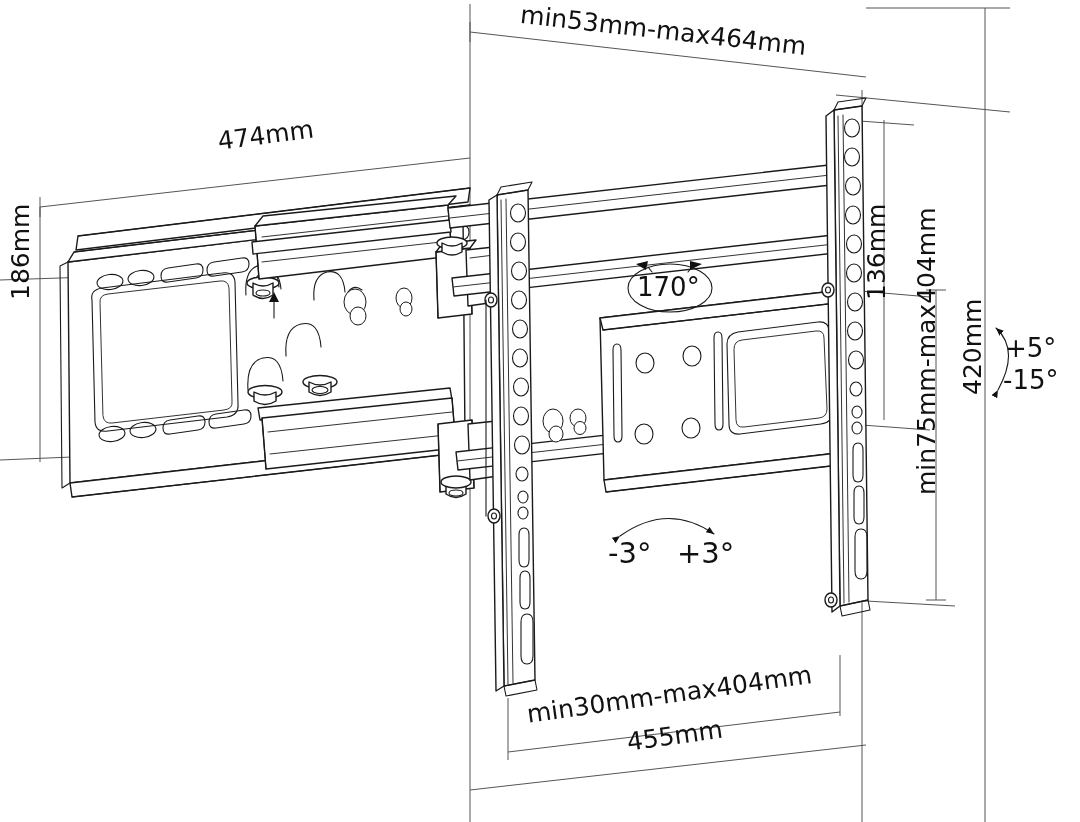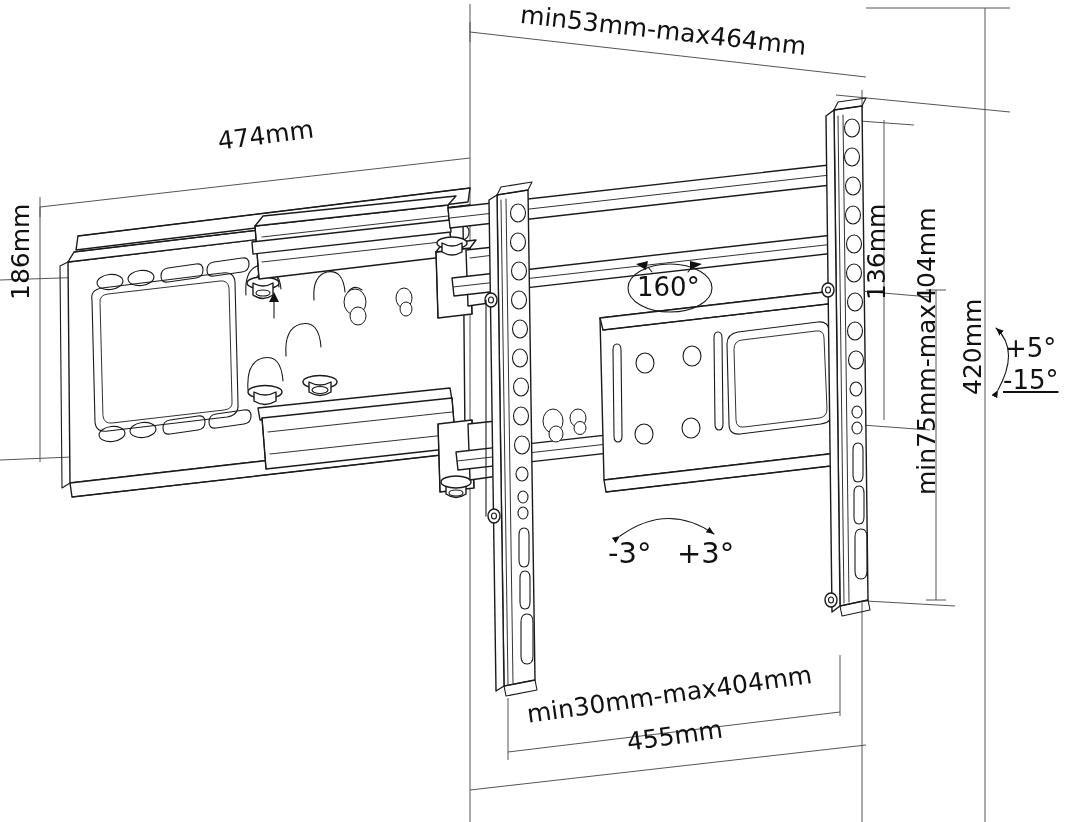--- a/index.html
+++ b/index.html
@@ -34,21 +34,21 @@
   .t-top     { font-size: 25px; left: 522px;  top: 0px;   transform: rotate(6.4deg); transform-origin: left top; }
   .t-474     { font-size: 25px; left: 216px;  top: 127px; transform: rotate(-7.5deg); transform-origin: left top; }
   .t-186     { font-size: 25px; left: 6px;    top: 300px; transform: rotate(-90deg); transform-origin: left top; }
   .t-136     { font-size: 25px; left: 862px;  top: 300px; transform: rotate(-90deg); transform-origin: left top; }
   .t-minmax  { font-size: 25px; left: 912px;  top: 495px; transform: rotate(-90deg); transform-origin: left top; }
   .t-420     { font-size: 25px; left: 958px;  top: 395px; transform: rotate(-90deg); transform-origin: left top; }
   .t-120     { font-size: 26px; left: 637px;  top: 272px; }
   .t-m3      { font-size: 29px; left: 608px;  top: 536px; }
   .t-p3      { font-size: 29px; left: 677px;  top: 536px; }
   .t-p5      { font-size: 26px; left: 1005px; top: 333px; }
-  .t-m15     { font-size: 26px; left: 1003px; top: 365px; text-decoration: underline; }
+  .t-m15     { font-size: 26px; left: 1003px; top: 365px; }
   .t-min30   { font-size: 25px; left: 525px;  top: 700px; transform: rotate(-8deg); transform-origin: left top; }
   .t-455     { font-size: 25px; left: 625px;  top: 728px; transform: rotate(-8deg); transform-origin: left top; }
 </style>
 </head>
 <body>
 
 <div id="stage">
 
   <svg id="drawing" viewBox="0 0 1080 822">
     <defs>
@@ -363,21 +363,21 @@
     </g>
 
   </svg>
 
   <div class="dimtext t-top">min53mm-max464mm</div>
   <div class="dimtext t-474">474mm</div>
   <div class="dimtext t-186">186mm</div>
   <div class="dimtext t-136">136mm</div>
   <div class="dimtext t-minmax">min75mm-max404mm</div>
   <div class="dimtext t-420">420mm</div>
-  <div class="dimtext t-120">160°</div>
+  <div class="dimtext t-120">170°</div>
   <div class="dimtext t-m3">-3°</div>
   <div class="dimtext t-p3">+3°</div>
   <div class="dimtext t-p5">+5°</div>
   <div class="dimtext t-m15">-15°</div>
   <div class="dimtext t-min30">min30mm-max404mm</div>
   <div class="dimtext t-455">455mm</div>
 
 </div>
 
 </body></html>

